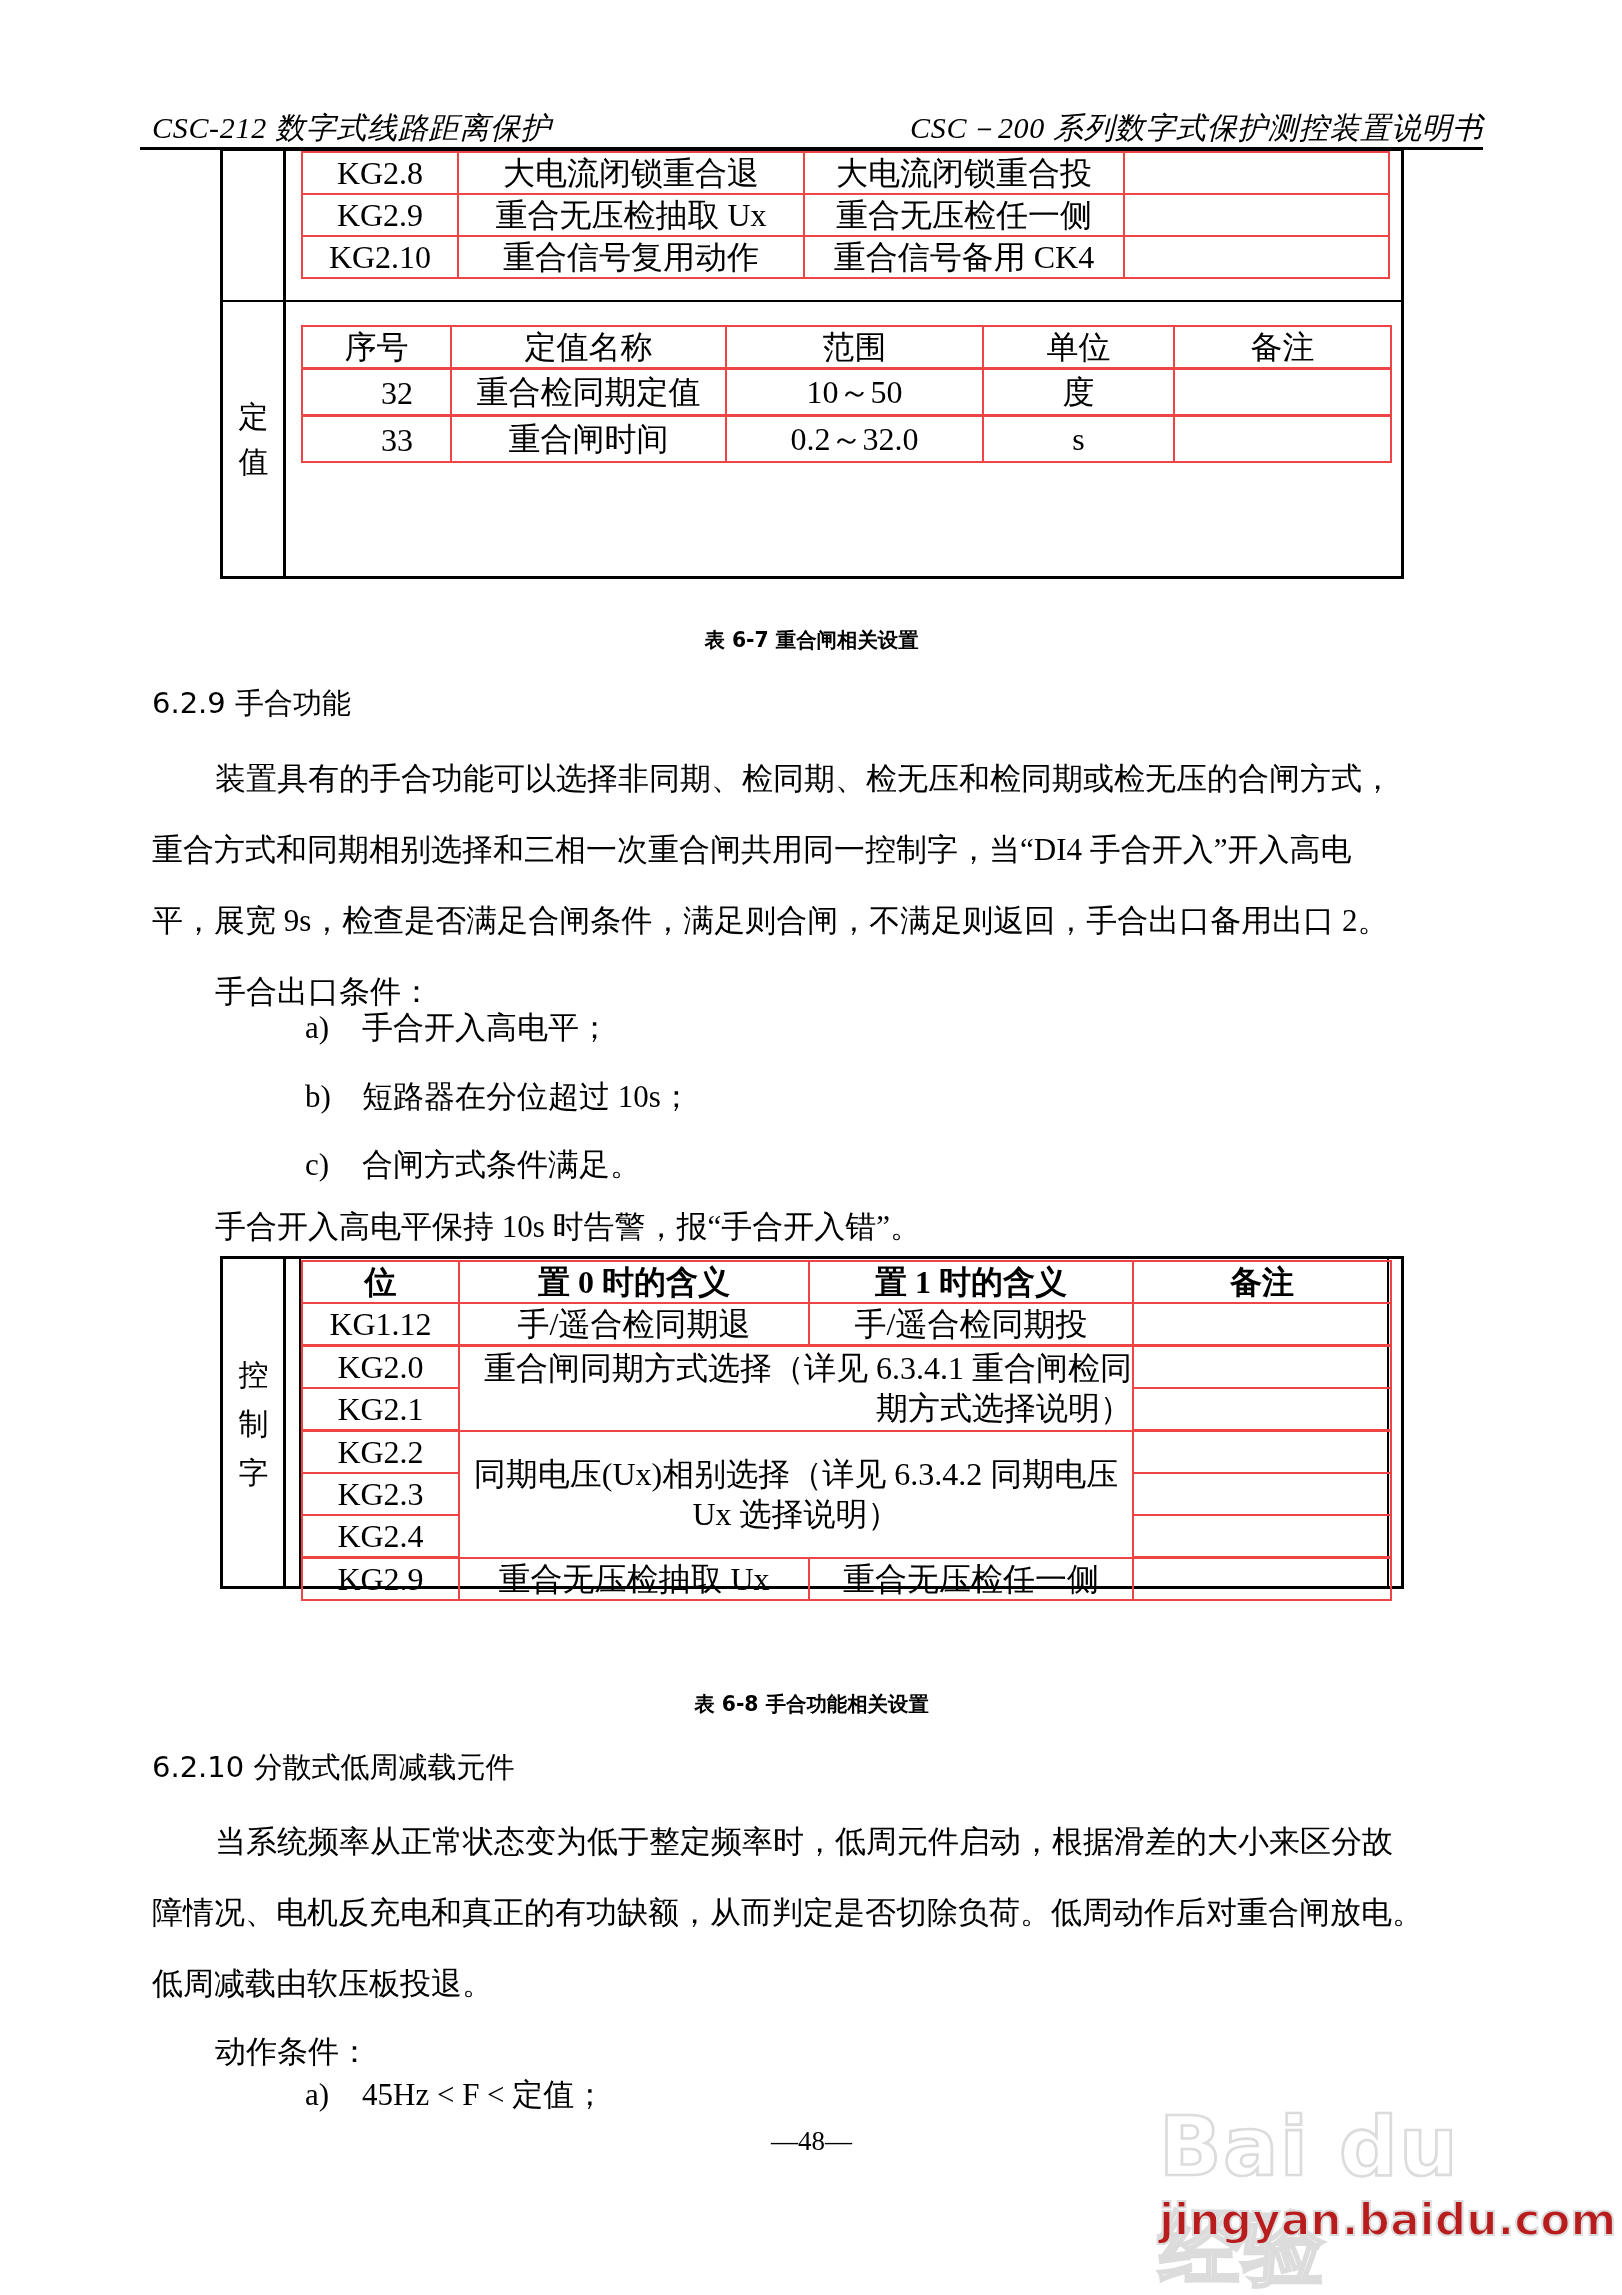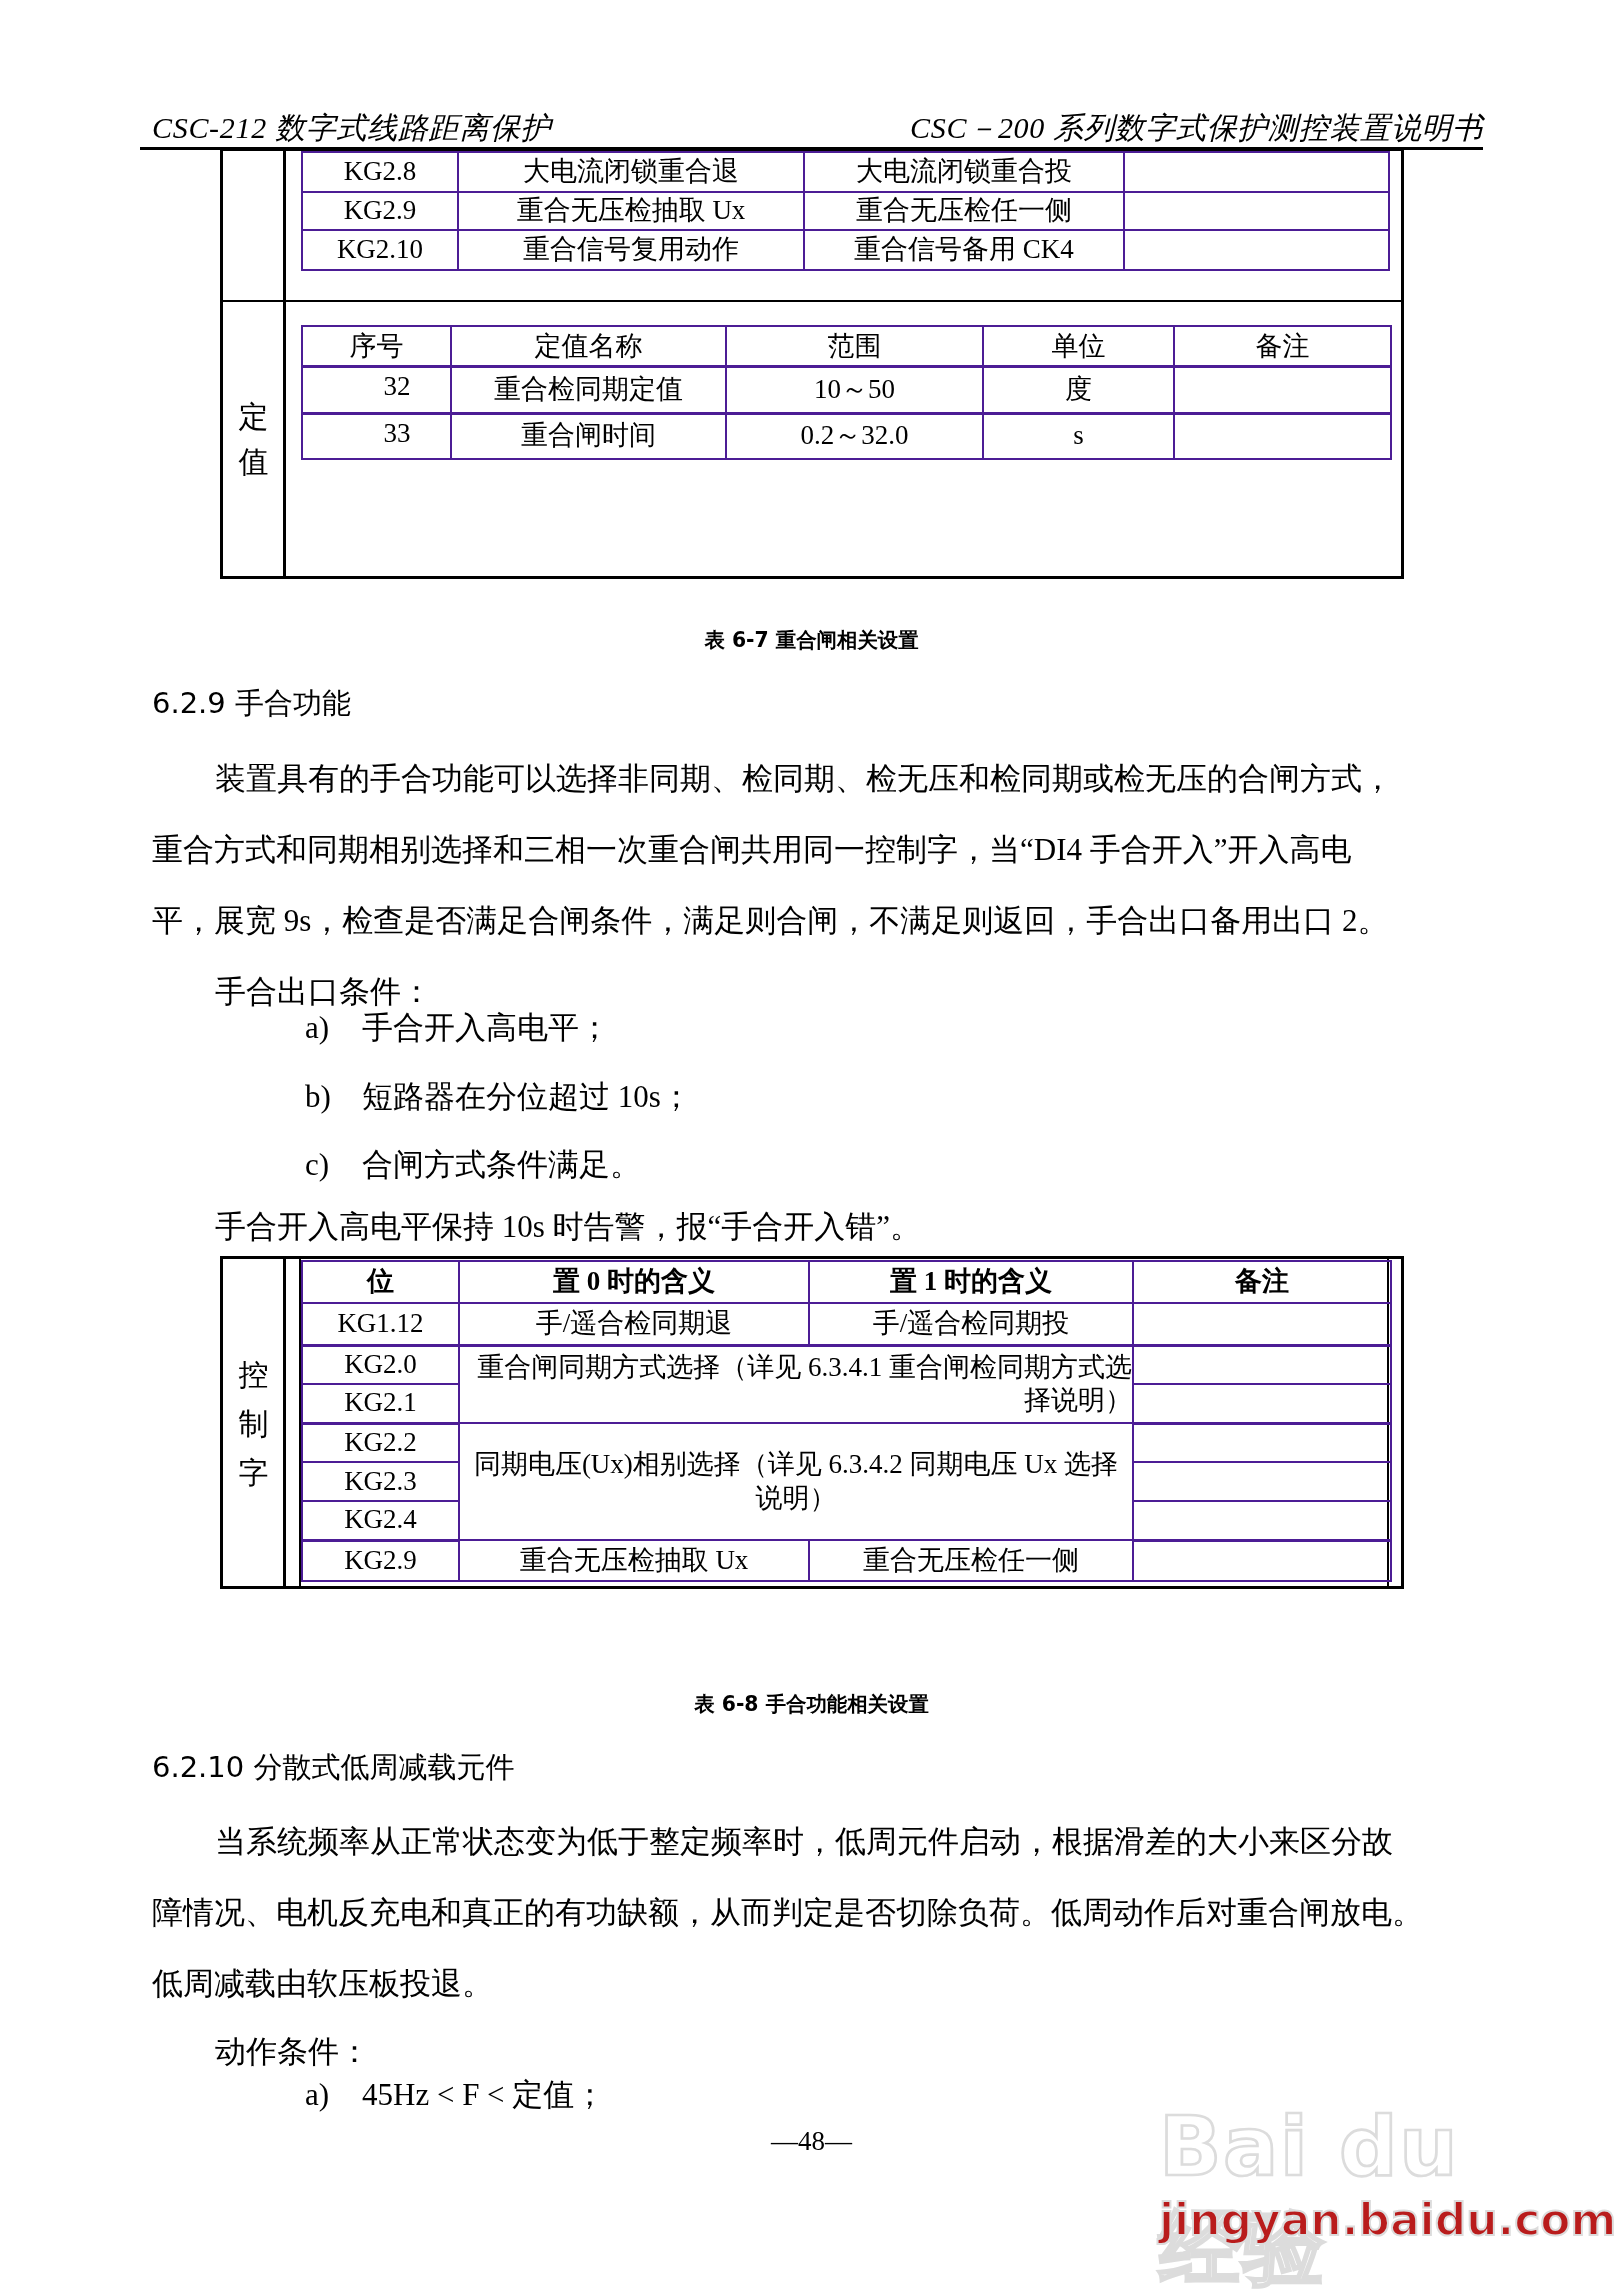--- a/index.html
+++ b/index.html
@@ -3,22 +3,22 @@
 <meta charset="utf-8">
 <style>
   html, body { margin: 0; padding: 0; background: #ffffff; }
   body { width: 1623px; height: 2295px; position: relative; overflow: hidden;
          font-family: "Liberation Serif", "DejaVu Serif", serif; color: #000; }
   .abs { position: absolute; }
   .hdr { font-style: italic; font-size: 30px; top: 108px; letter-spacing: 0.7px; }
   .hdr-line { left: 140px; width: 1343px; top: 147px; height: 3.4px; background: #000; }
   .frame { border: 3.4px solid #000; box-sizing: border-box; }
   table.inner { border-collapse: collapse; position: absolute; table-layout: fixed; }
-  table.inner td { border: 2px solid #4c1d95; text-align: center; vertical-align: middle;
-                   font-size: 27px; padding: 0; line-height: 1.25; }
+  table.inner td { border: 2px solid #ef4444; text-align: center; vertical-align: middle;
+                   font-size: 32px; padding: 0; line-height: 1.25; }
   table.inner tr.thick-bottom td { border-bottom-width: 3.4px; }
   .vlabel { font-size: 30px; text-align: center; line-height: 1; }
   .caption { font-family: "DejaVu Sans", sans-serif; font-weight: bold; font-size: 20.4px;
              width: 100%; text-align: center; left: 0; }
   .section { font-family: "DejaVu Sans", sans-serif; font-size: 29px; left: 152px; }
   .para { font-size: 31px; left: 152px; width: 1329px; line-height: 71px; }
   .para .indent { display: inline-block; width: 63px; }
   .li { font-size: 31px; }
   .pageno { font-size: 27px; width: 100%; text-align: center; left: 0; top: 2126px; }
   .watermark { left: 1159px; top: 2065px; width: 368px; height: 225px; color: #ececec; }

